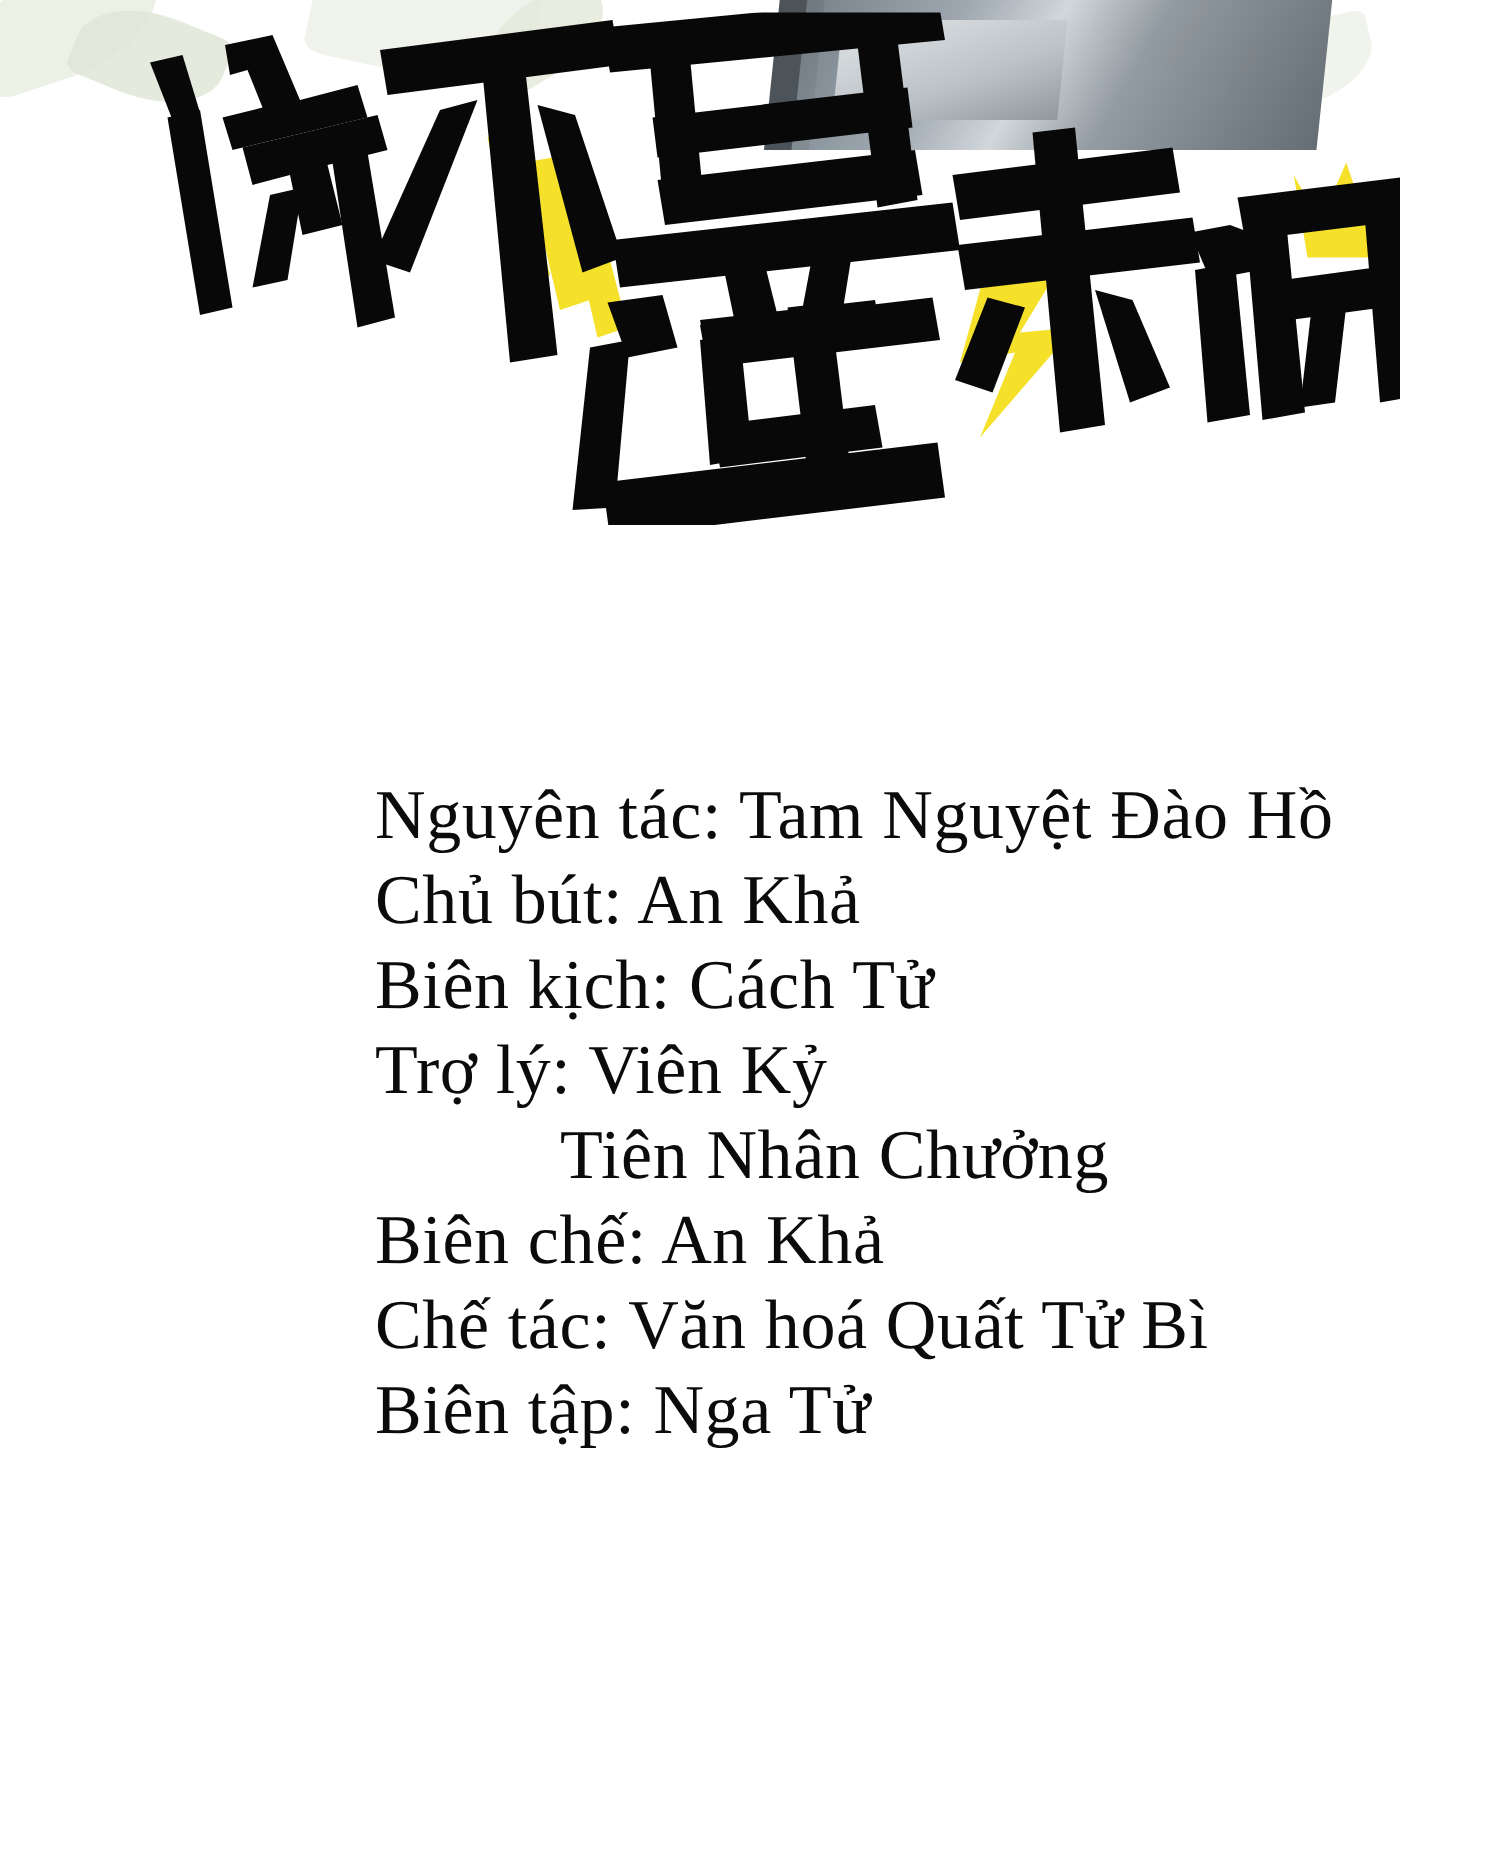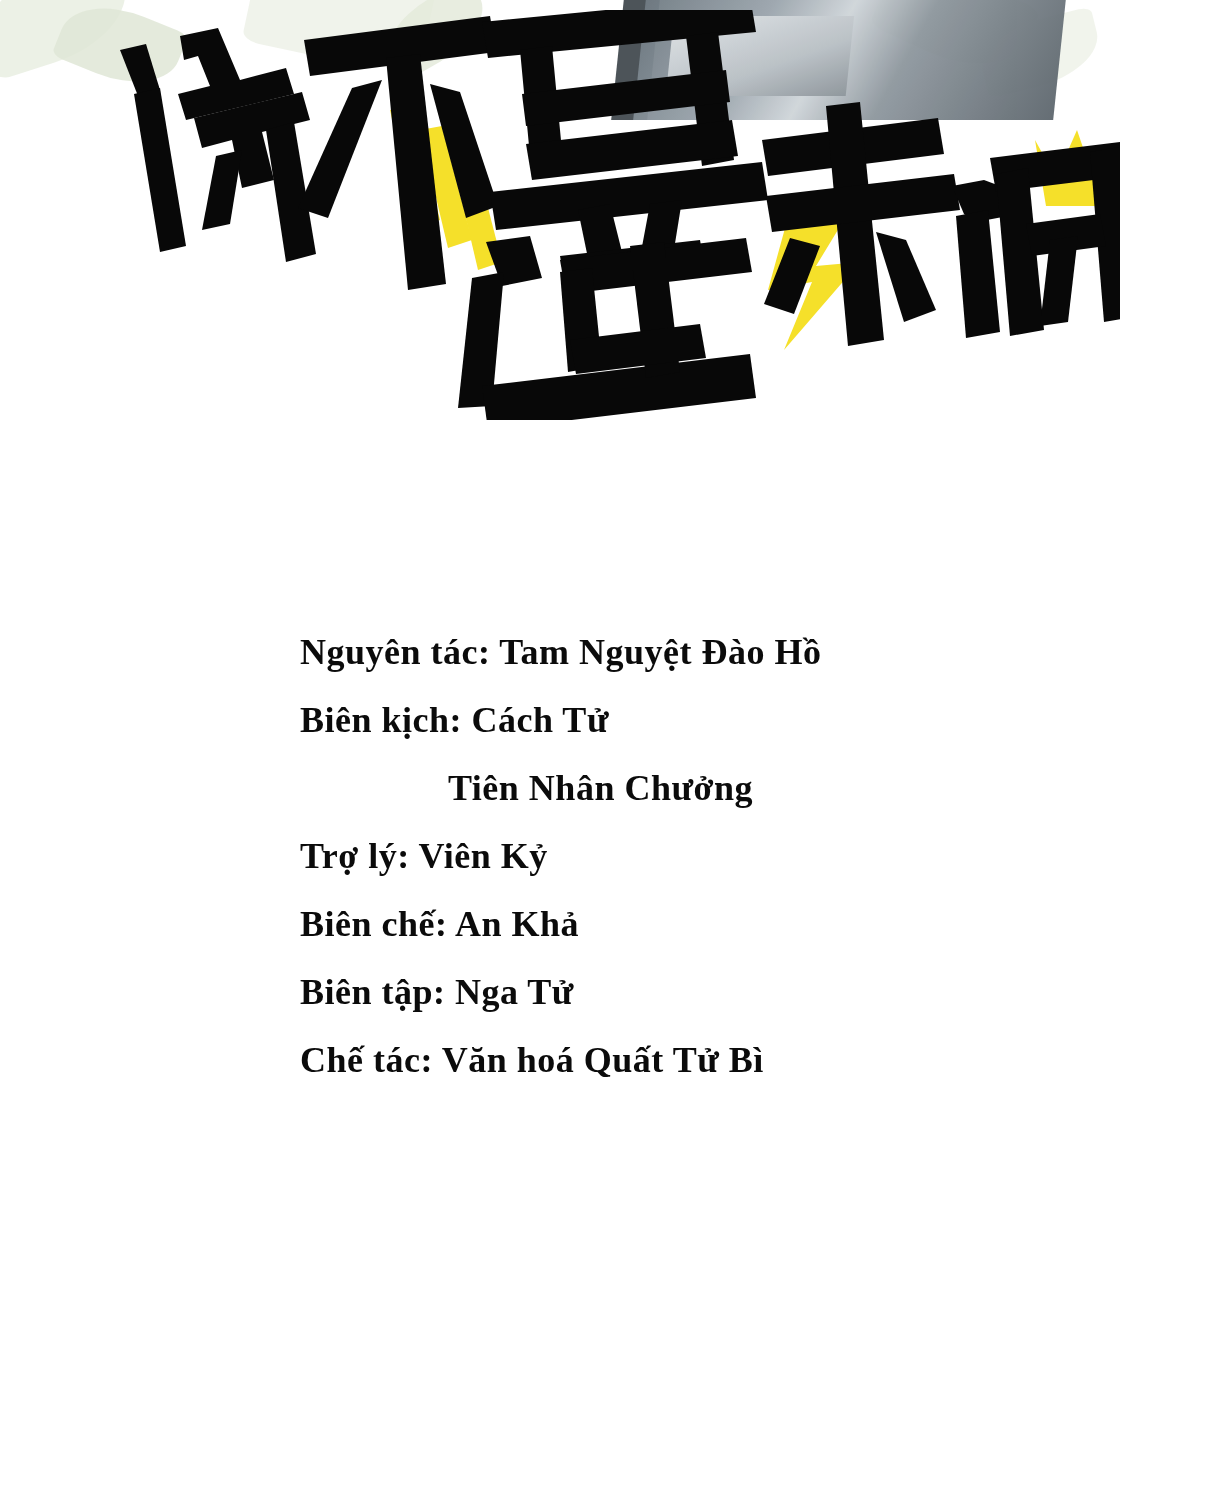--- a/index.html
+++ b/index.html
@@ -79,22 +79,22 @@
 
   
   .credits {
     position: absolute;
     left: 300px;
     top: 618px;
     width: 860px;
   }
   .credit-line {
     font-family: "Liberation Serif", serif;
-    font-weight: bold;
-    font-size: 36px;
+    font-weight: normal;
+    font-size: 56px;
     line-height: 68px;
     color: #0b0b0b;
     letter-spacing: 0.5px;
     white-space: pre;
   }
   .credit-line.indent-1 { padding-left: 240px; }
   .credit-line.indent-2 { padding-left: 148px; }
   .credit-line.indent-3 { padding-left: 148px; }
 </style>
 </head>
@@ -171,21 +171,22 @@
         <path d="M1000 142 L1034 136 L1048 306 L1014 312 Z"></path>
         <path d="M936 214 L1010 204 L1016 236 L942 246 Z"></path>
         <path d="M960 230 L988 226 L978 312 L950 316 Z"></path>
       </g>
     </svg>
 
   </div>
 
   <div class="credits">
     <div class="credit-line">Nguyên tác: Tam Nguyệt Đào Hồ</div>
+    <div class="credit-line">Chủ bút: An Khả</div>
     <div class="credit-line">Biên kịch: Cách Tử</div>
+    <div class="credit-line">Trợ lý: Viên Kỷ</div>
     <div class="credit-line indent-2">Tiên Nhân Chưởng</div>
-    <div class="credit-line">Trợ lý: Viên Kỷ</div>
     <div class="credit-line">Biên chế: An Khả</div>
+    <div class="credit-line">Chế tác: Văn hoá Quất Tử Bì</div>
     <div class="credit-line">Biên tập: Nga Tử</div>
-    <div class="credit-line">Chế tác: Văn hoá Quất Tử Bì</div>
   </div>
 
 </div>
 
 </body></html>

